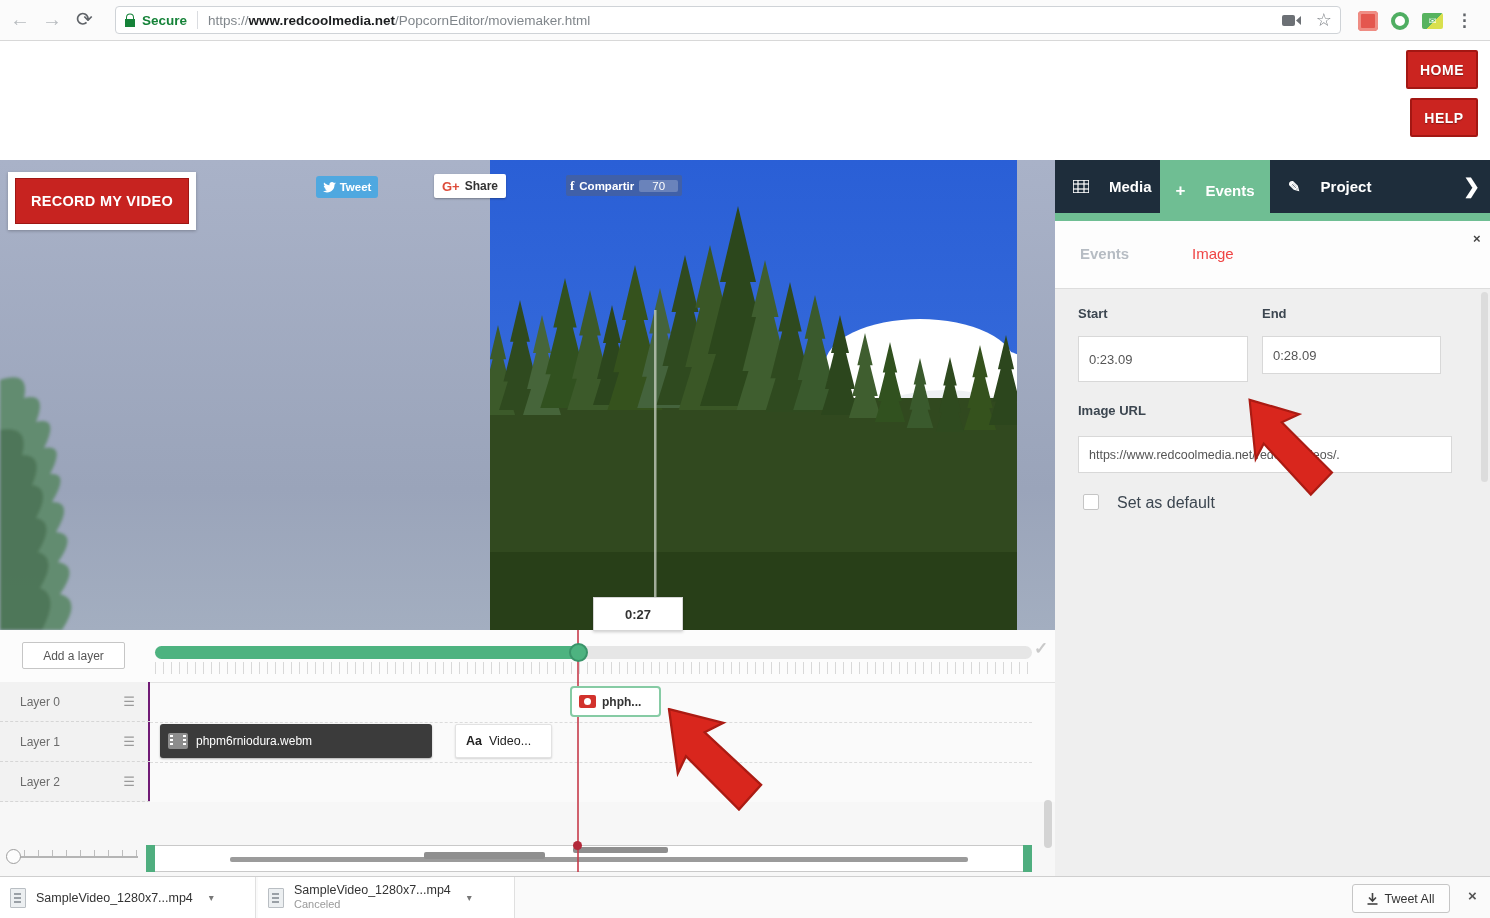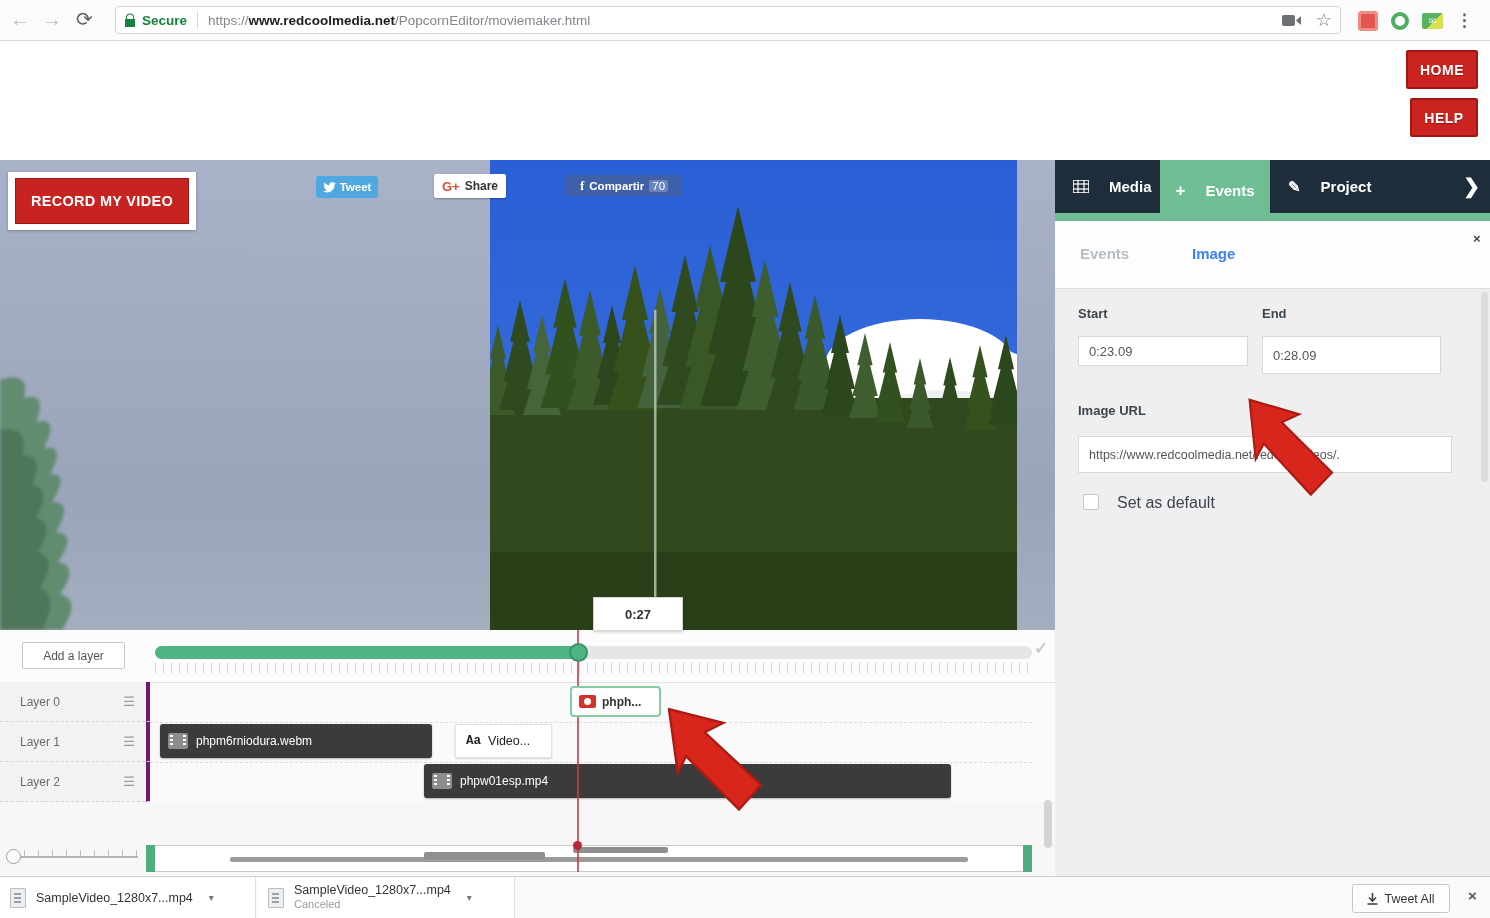--- a/index.html
+++ b/index.html
@@ -28,48 +28,48 @@
   .hdr-btn{background:#cb2420;border:2px solid #a31713;color:#fff;font-weight:bold;font-size:14px;letter-spacing:.5px;text-align:center;border-radius:2px;box-sizing:border-box;display:flex;align-items:center;justify-content:center;text-shadow:0 1px 1px rgba(0,0,0,.35);}
 
   
   #preview{left:0;top:160px;width:1055px;height:470px;background:linear-gradient(180deg,#a9b2c8 0%,#9aa4ba 70%,#a3aec0 100%);overflow:hidden;}
   #record-wrap{left:8px;top:12px;width:188px;height:58px;background:#fff;box-shadow:0 1px 3px rgba(0,0,0,.25);display:flex;align-items:center;justify-content:center;}
   #record-btn{width:172px;height:44px;background:#c72320;color:#fff;font-weight:bold;font-size:14.5px;display:flex;align-items:center;justify-content:center;border:1px solid #9e1714;letter-spacing:.3px;}
   #tweet-btn{left:316px;top:16px;width:62px;height:22px;background:#4fa8e0;border-radius:3px;color:#fff;font-size:11.5px;font-weight:bold;display:flex;align-items:center;justify-content:center;gap:4px;}
   #gplus-btn{left:434px;top:14px;width:72px;height:24px;background:#fff;border-radius:2px;box-shadow:0 1px 2px rgba(0,0,0,.3);display:flex;align-items:center;justify-content:center;gap:5px;font-size:12px;font-weight:bold;color:#333;}
   #gplus-glyph{color:#dd4b39;font-weight:bold;font-size:13px;}
   #fb-btn{left:566px;top:15px;width:116px;height:21px;background:#4060a8;border-radius:2px;color:#fff;font-size:11.5px;font-weight:bold;display:flex;align-items:center;justify-content:center;gap:5px;}
-  #fb-count{background:rgba(255,255,255,.22);padding:0 3px;border-radius:2px;font-weight:normal;}
+  #fb-count{background:rgba(255,255,255,.22);padding:0 13px;border-radius:2px;font-weight:normal;}
   .fb-f{font-family:"Liberation Serif",serif;font-size:13px;font-weight:bold;}
 
   
   #transport-tab{left:28px;top:595px;width:404px;height:46px;background:#fdfdfd;clip-path:polygon(0 0,368px 0,404px 100%,0 100%);display:flex;align-items:center;gap:10px;padding-left:12px;box-sizing:border-box;z-index:5;}
   #play-btn{width:28px;height:28px;border-radius:50%;background:#35a465;border:2px solid #2a8a53;display:flex;align-items:center;justify-content:center;box-sizing:border-box;}
   #play-tri{width:0;height:0;border-left:9px solid #fff;border-top:6px solid transparent;border-bottom:6px solid transparent;margin-left:2px;}
   .time-txt{font-size:13px;color:#3c3c3c;font-weight:bold;}
   #duration-input{width:70px;height:24px;border:1px solid #c9c9c9;font-size:13px;color:#444;padding:0 6px;font-family:"Liberation Sans",sans-serif;}
   #time-tooltip{left:593px;top:597px;width:88px;height:32px;background:#fff;border:1px solid #d6d6d6;box-shadow:0 1px 3px rgba(0,0,0,.2);display:flex;align-items:center;justify-content:center;font-size:13px;font-weight:bold;color:#333;z-index:6;}
   #scrub-strip{left:0;top:630px;width:1055px;height:52px;background:#fcfcfc;}
   #track-bg{left:155px;top:646px;width:877px;height:13px;background:#e6e6e6;border-radius:7px;}
   #track-fill{left:155px;top:646px;width:424px;height:13px;background:#4db380;border-radius:7px 0 0 7px;}
   #scrub-handle{left:569px;top:643px;width:19px;height:19px;border-radius:50%;background:#4db380;border:2px solid #3a946a;box-sizing:border-box;z-index:4;}
   #tick-row{left:155px;top:662px;width:877px;height:12px;background:repeating-linear-gradient(90deg,#d2d2d2 0 1px,transparent 1px 8px);opacity:.85;}
   #track-check{left:1034px;top:638px;font-size:17px;color:#c9c9c9;font-weight:bold;}
   #add-layer-btn{left:22px;top:642px;width:101px;height:25px;background:#fff;border:1px solid #c6c6c6;border-radius:2px;font-size:12px;color:#555;display:flex;align-items:center;justify-content:center;}
 
   #layers-area{left:0;top:682px;width:1055px;height:120px;background:#fafafa;border-top:1px solid #e3e3e3;}
-  #layer-col{left:0;top:682px;width:150px;height:120px;background:#f2f2f2;border-right:4px solid #701a75;box-sizing:border-box;}
+  #layer-col{left:0;top:682px;width:150px;height:120px;background:#f2f2f2;border-right:2px solid #701a75;box-sizing:border-box;}
   .layer-row{position:absolute;left:0;width:150px;height:40px;border-bottom:1px dashed #d6d6d6;box-sizing:border-box;display:flex;align-items:center;justify-content:space-between;padding:0 14px 0 20px;}
   .layer-label{font-size:12px;color:#6b6b6b;}
   .drag-handle{color:#9a9a9a;font-size:13px;letter-spacing:1px;line-height:5px;}
   .track-row-line{position:absolute;left:150px;width:882px;height:40px;border-bottom:1px dashed #dcdcdc;box-sizing:border-box;}
 
   .clip-dark{position:absolute;height:34px;background:#3b3b3b;border-radius:3px;display:flex;align-items:center;gap:8px;padding:0 8px;box-sizing:border-box;color:#fff;font-size:12px;box-shadow:0 1px 2px rgba(0,0,0,.3);white-space:nowrap;overflow:hidden;}
   #clip-text{position:absolute;left:455px;top:724px;width:97px;height:34px;background:#fff;border:1px solid #e2e2e2;border-radius:2px;display:flex;align-items:center;gap:7px;padding:0 10px;box-sizing:border-box;font-size:12.5px;color:#222;box-shadow:0 1px 2px rgba(0,0,0,.15);}
-  #clip-text .serif{font-family:Liberation Mono, monospace;font-weight:bold;}
+  #clip-text .serif{font-family:Liberation Sans, sans-serif;font-weight:bold;}
   #clip-image{position:absolute;left:570px;top:686px;width:91px;height:31px;background:#fff;border:2px solid #86cba4;border-radius:4px;display:flex;align-items:center;gap:6px;padding:0 7px;box-sizing:border-box;font-size:12px;color:#333;font-weight:bold;z-index:3;}
   #cam-icon{width:17px;height:13px;background:#d2322c;border-radius:2px;position:relative;}
   #cam-icon:before{content:"";position:absolute;left:5px;top:3px;width:7px;height:7px;border-radius:50%;background:#fff;}
   .film-icon{width:20px;height:16px;background:#8d8d8d;border-radius:2px;position:relative;flex:0 0 auto;}
   .film-icon:before,.film-icon:after{content:"";position:absolute;top:2px;bottom:2px;width:3px;background:repeating-linear-gradient(180deg,#fff 0 2px,transparent 2px 4px);}
   .film-icon:before{left:2px;} .film-icon:after{right:2px;}
 
   #playhead{left:577px;top:630px;width:2px;height:242px;background:rgba(198,59,74,.8);z-index:2;}
   #playhead-dot{left:573px;top:841px;width:9px;height:9px;border-radius:50%;background:#b3293a;z-index:3;}
 
@@ -87,21 +87,21 @@
   #panel-tabs{position:absolute;left:0;top:0;width:435px;height:53px;background:#1e2d3b;}
   #tab-underline{position:absolute;left:0;top:53px;width:435px;height:8px;background:#6fbe93;}
   .ptab{position:absolute;top:0;height:53px;display:flex;align-items:center;gap:20px;color:#fff;font-size:15px;font-weight:bold;padding:0 18px;box-sizing:border-box;}
   #tab-events{left:105px;width:110px;background:#6fbe93;height:61px;justify-content:center;}
   #tab-media{left:0;} #tab-project{left:215px;}
   #panel-chevron{position:absolute;right:10px;top:14px;color:#fff;font-size:20px;font-weight:bold;}
   .plus-glyph{font-size:17px;font-weight:bold;}
   .pencil-glyph{font-size:15px;}
   #subtab-strip{position:absolute;left:0;top:61px;width:435px;height:68px;background:#fdfdfd;border-bottom:1px solid #ddd;box-sizing:border-box;}
   #subtab-events{position:absolute;left:25px;top:24px;font-size:15px;font-weight:bold;color:#b6bcc3;}
-  #subtab-image{position:absolute;left:137px;top:24px;font-size:15px;font-weight:bold;color:#3b82f6;}
+  #subtab-image{position:absolute;left:137px;top:24px;font-size:15px;font-weight:normal;color:#ef4444;}
   #panel-close{position:absolute;left:418px;top:10px;font-size:13px;color:#444;font-weight:bold;}
   .form-label{position:absolute;font-size:13px;font-weight:bold;color:#3c4650;}
   .form-input{position:absolute;background:#fff;border:1px solid #d8d8d8;font-size:13px;color:#555;padding:0 10px;box-sizing:border-box;font-family:"Liberation Sans",sans-serif;}
   #default-checkbox{position:absolute;left:28px;top:334px;width:16px;height:16px;background:#fff;border:1px solid #c5c5c5;border-radius:2px;box-sizing:border-box;}
   #default-label{position:absolute;left:62px;top:334px;font-size:16px;color:#3c4650;}
   #panel-scrollbar{position:absolute;left:426px;top:132px;width:7px;height:190px;background:#dcdcdc;border-radius:4px;}
 
   
   #downloads-bar{left:0;top:876px;width:1490px;height:42px;background:#fafafa;border-top:1px solid #cfcfcf;box-sizing:border-box;}
   .dl-item{position:absolute;top:0;height:41px;border-right:1px solid #e0e0e0;display:flex;align-items:center;gap:10px;padding:0 10px;box-sizing:border-box;background:#fff;}
@@ -255,24 +255,20 @@
   </div>
 
   <div class="clip-dark abs" style="left:160px;top:724px;width:272px">
     <span class="film-icon"></span>
     <span>phpm6rniodura.webm</span>
   </div>
   <div id="clip-text">
     <span class="serif">Aa</span>
     <span>Video...</span>
   </div>
-  <div class="clip-dark abs" style="left:424px;top:764px;width:527px">
-    <span class="film-icon"></span>
-    <span>phpw01esp.mp4</span>
-  </div>
   <div id="clip-image">
     <span id="cam-icon"></span>
     <span>phph...</span>
   </div>
 
   <div id="playhead" class="abs"></div>
   <div id="playhead-dot" class="abs"></div>
 
   <div id="lower-zone" class="abs">
     <div id="zoom-ticks" class="abs" style="left:10px;top:48px"></div>
@@ -312,21 +308,21 @@
     <div id="tab-underline"></div>
 
     <div id="subtab-strip">
       <span id="subtab-events">Events</span>
       <span id="subtab-image">Image</span>
       <span id="panel-close">×</span>
     </div>
 
     <span class="form-label" style="left:23px;top:146px">Start</span>
     <span class="form-label" style="left:207px;top:146px">End</span>
-    <input class="form-input" style="left: 23px; top: 176px; width: 170px; height: 30px;" type="text" value="0:23.09">
+    <input class="form-input" style="left: 23px; top: 176px; width: 170px; height: 46px;" type="text" value="0:23.09">
     <input class="form-input" style="left: 207px; top: 176px; width: 179px; height: 38px;" type="text" value="0:28.09">
     <span class="form-label" style="left:23px;top:243px">Image URL</span>
     <input class="form-input" style="left: 23px; top: 276px; width: 374px; height: 37px; font-size: 12.5px;" type="text" value="https://www.redcoolmedia.net/redcoolvideos/.">
     <span id="default-checkbox"></span>
     <span id="default-label">Set as default</span>
     <div id="panel-scrollbar"></div>
   </div>
 
   <svg class="anno-arrow" style="left:628px;top:708px;width:80px;height:125px;transform:rotate(-40deg);transform-origin:50% 0" viewBox="0 0 100 160">
     <polygon points="50,2 92,60 66,54 78,152 36,158 28,62 6,72" fill="#d9261d" stroke="#ab1b13" stroke-width="3"></polygon>

